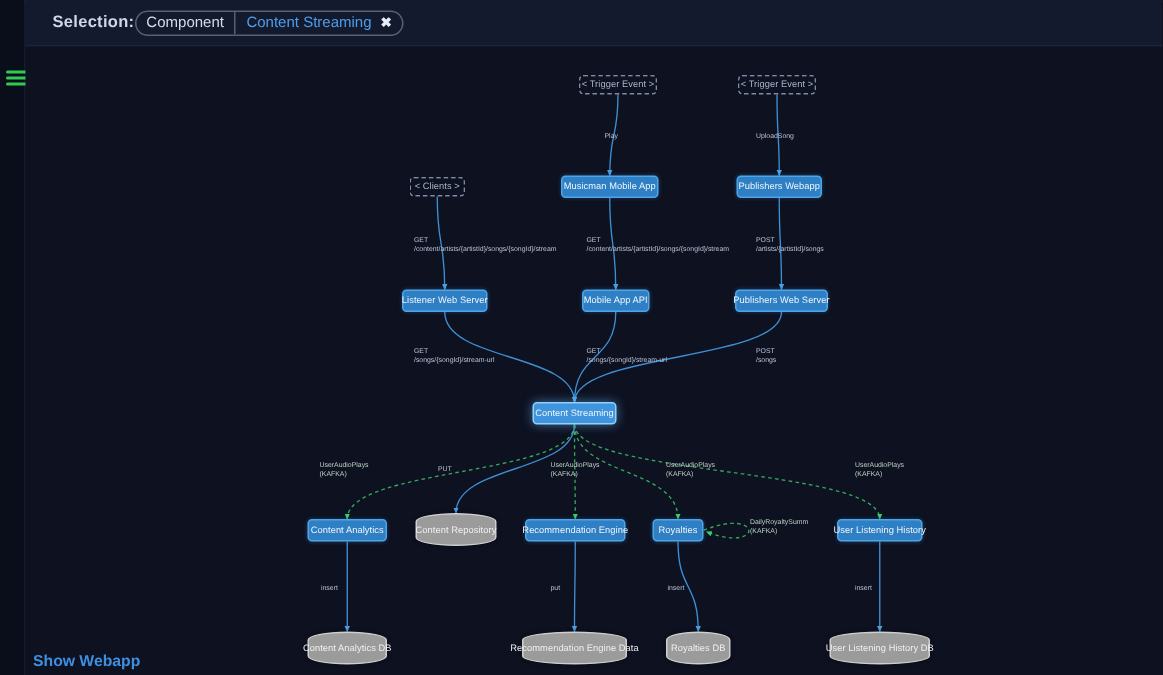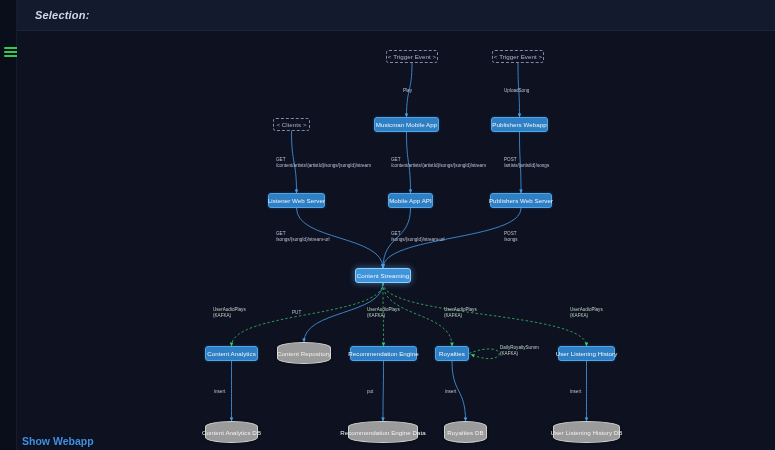--- a/index.html
+++ b/index.html
@@ -19,21 +19,21 @@
     border-bottom: 1px solid #1d2440;
     display: flex; align-items: center;
     padding-left: 18px;
   }
   #topbar-accent {
     position: absolute; left: 17px; top: 0; width: 758px; height: 2px;
     background: #2b3561;
   }
   .sel-label {
     color: #cfd6e6; font-size: 11px; font-weight: bold;
-    letter-spacing: .2px; margin-right: 0; font-style: italic;
+    letter-spacing: .2px; margin-right: 0;
   }
   .sel-chip {
     display: inline-flex; align-items: center;
     height: 17px;
     border: 1px solid #565f78;
     border-radius: 9px;
     background: transparent;
     overflow: hidden;
   }
   .chip-kind {
@@ -140,20 +140,25 @@
     <div id="menu-btn">
       <span></span>
         <span></span>
         <span></span>
     </div>
   </div>
 
   <div id="topbar-accent"></div>
   <div id="topbar">
     <span class="sel-label">Selection:</span>
+    <span class="sel-chip">
+      <span class="chip-kind">Component</span>
+      <span class="chip-value">Content Streaming</span>
+      <span class="chip-x">✖</span>
+    </span>
   </div>
 
   <div id="canvas">
     <svg id="edges" viewBox="0 0 758 419" preserveAspectRatio="none">
       <defs>
         <marker id="ah-sync" viewBox="0 0 10 10" refX="8" refY="5" markerWidth="5" markerHeight="5" orient="auto-start-reverse">
           <path d="M0,1 L9,5 L0,9 z" fill="#49a0e0"></path>
         </marker>
         <marker id="ah-async" viewBox="0 0 10 10" refX="8" refY="5" markerWidth="5" markerHeight="5" orient="auto-start-reverse">
           <path d="M0,1 L9,5 L0,9 z" fill="#34d16a"></path>

